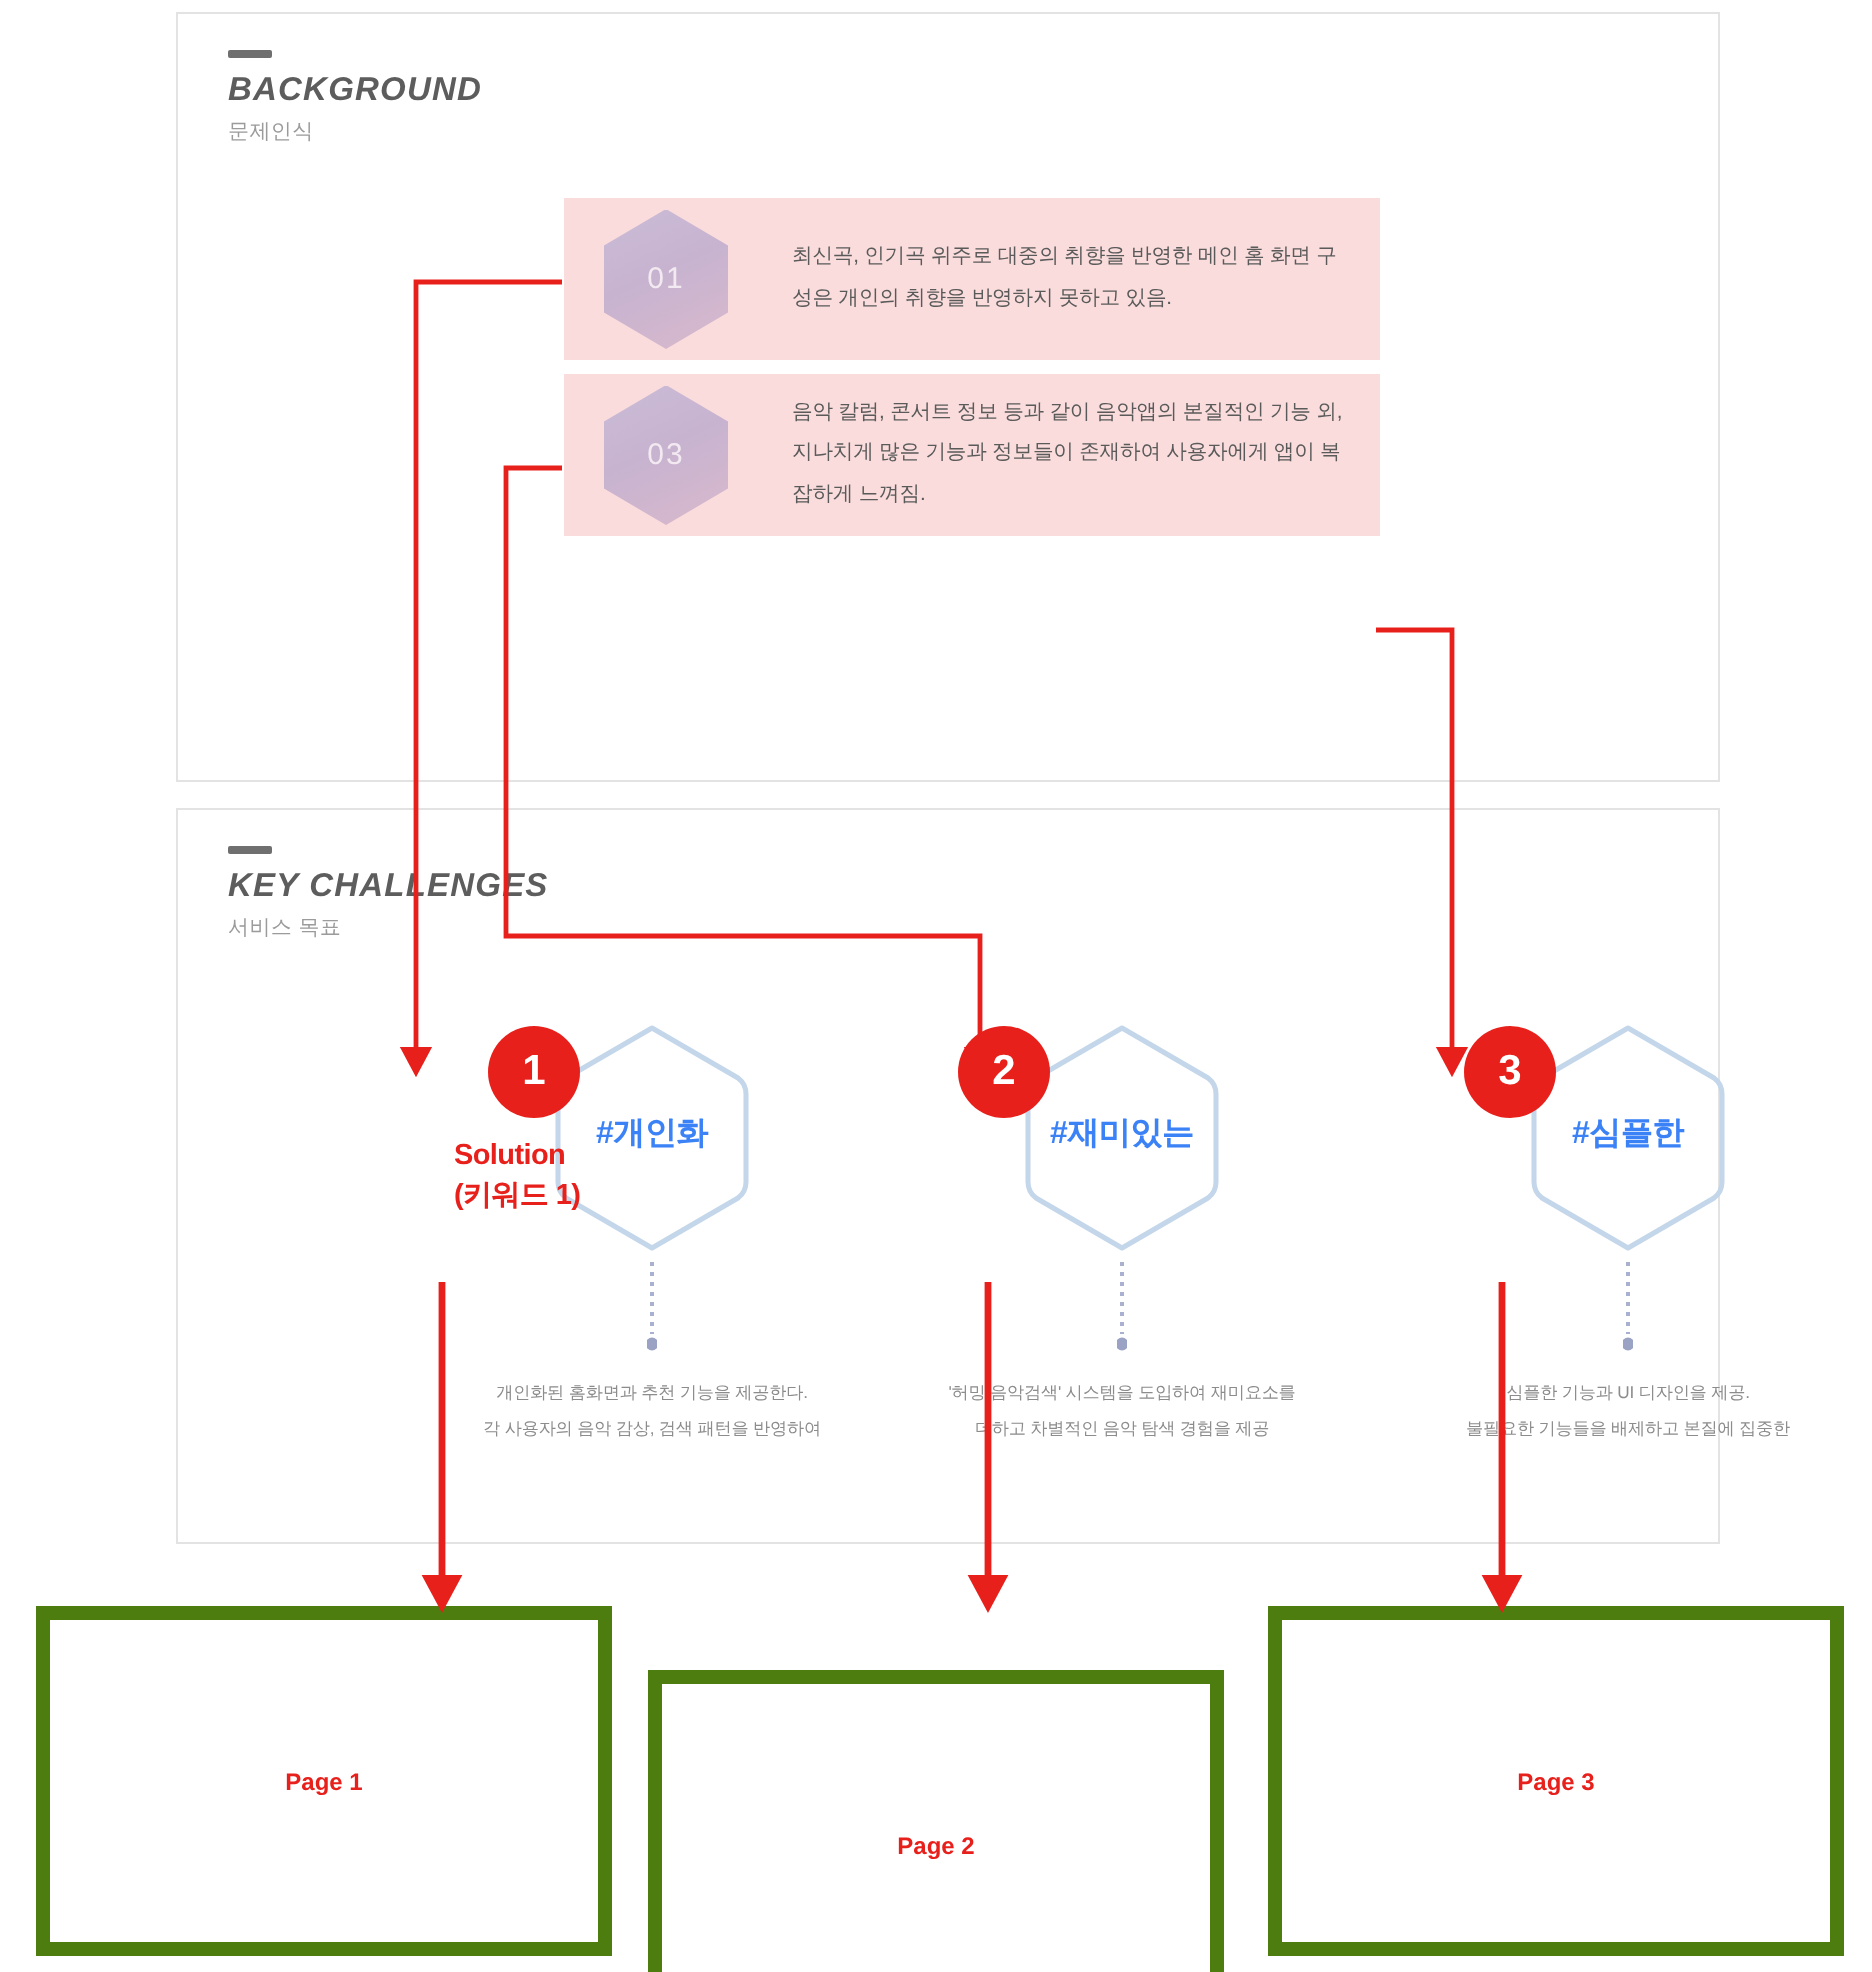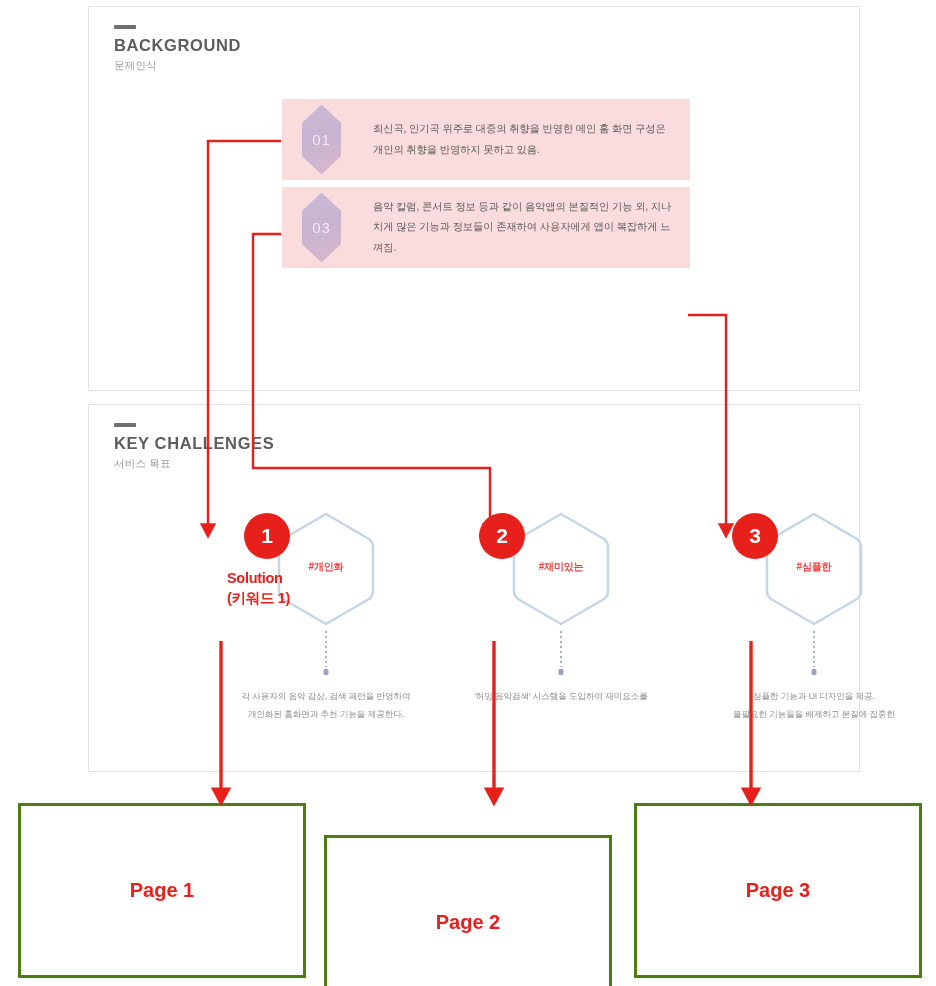--- a/index.html
+++ b/index.html
@@ -39,20 +39,21 @@
     background: #6f6f6f;
     border-radius: 1px;
     margin-bottom: 7px;
   }
   .sec-title {
     font-size: 16.5px;
     font-weight: bold;
     letter-spacing: 0.6px;
     color: #5d5d5d;
     line-height: 1.1;
+    font-style: italic;
   }
   .sec-sub {
     font-size: 10.5px;
     color: #9b9b9b;
     margin-top: 5px;
     letter-spacing: 0.2px;
   }
   .sec-head {
     position: absolute;
     left: 25px;
@@ -76,21 +77,21 @@
   .prob-row {
     position: relative;
     background: #fadcdc;
     height: 81px;
     margin-bottom: 7px;
     display: flex;
     align-items: center;
     box-sizing: border-box;
   }
   .hex-num {
-    width: 39px;
+    width: 62px;
     height: 70px;
     margin-left: 20px;
     flex: 0 0 auto;
     background: linear-gradient(155deg, #cbbcd6 0%, #c7b3d0 45%, #d9b9cc 100%);
     -webkit-clip-path: polygon(50% 0%, 100% 26%, 100% 74%, 50% 100%, 0% 74%, 0% 26%);
     clip-path: polygon(50% 0%, 100% 26%, 100% 74%, 50% 100%, 0% 74%, 0% 26%);
     display: flex;
     align-items: center;
     justify-content: center;
     color: #f3e9f1;
@@ -134,23 +135,23 @@
     top: 0;
     transform: translateX(-50%);
     width: 100px;
     height: 116px;
   }
   .hex-tag {
     position: absolute;
     left: 50%;
     top: 56px;
     transform: translate(-50%, -50%);
-    font-size: 10px;
-    font-weight: bold;
-    color: #ef4444;
+    font-size: 16px;
+    font-weight: bold;
+    color: #3b82f6;
     white-space: nowrap;
     letter-spacing: -0.2px;
   }
 
   .badge {
     position: absolute;
     width: 46px;
     height: 46px;
     border-radius: 50%;
     background: #e8201c;
@@ -199,28 +200,28 @@
     text-align: center;
     letter-spacing: -0.1px;
   }
 
   
   .page-box {
     position: absolute;
     top: 803px;
     width: 288px;
     height: 175px;
-    border: 3px solid #4d7c0f;
+    border: 7px solid #4d7c0f;
     background: #fff;
     box-sizing: border-box;
     display: flex;
     align-items: center;
     justify-content: center;
     color: #e8201c;
-    font-size: 20px;
+    font-size: 12px;
     font-weight: bold;
   }
   #page-box-1 { left: 18px; }
   #page-box-2 { left: 324px; margin-top: 32px; }
   #page-box-3 { left: 634px; }
 </style>
 </head>
 <body>
 
 <div class="card" id="card-background">
@@ -265,39 +266,40 @@
       <div class="sol-label">
         <span>Solution</span><br>
         <span>(키워드 1)</span>
       </div>
     </div>
     <svg class="dotline" viewBox="0 0 5 46">
       <line x1="2.5" y1="0" x2="2.5" y2="36" stroke="#aab0d0" stroke-width="2" stroke-dasharray="2 3"></line>
       <circle cx="2.5" cy="41" r="3.2" fill="#9aa3c4"></circle>
     </svg>
     <div class="sol-desc">
+      <div>개인화된 홈화면과 추천 기능을 제공한다.</div>
       <div>각 사용자의 음악 감상, 검색 패턴을 반영하여</div>
-      <div>개인화된 홈화면과 추천 기능을 제공한다.</div>
     </div>
   </div>
 
   <div class="sol-col" id="sol-col-2">
     <div class="hexwrap">
       <svg class="hex-outline" viewBox="0 0 100 116">
         <path d="M50 3 L93 28 Q97 31 97 36 L97 80 Q97 85 93 88 L50 113 L7 88 Q3 85 3 80 L3 36 Q3 31 7 28 Z" fill="none" stroke="#c3d6ea" stroke-width="2.5" stroke-linejoin="round"></path>
       </svg>
       <div class="hex-tag">#재미있는</div>
       <div class="badge">2</div>
     </div>
     <svg class="dotline" viewBox="0 0 5 46">
       <line x1="2.5" y1="0" x2="2.5" y2="36" stroke="#aab0d0" stroke-width="2" stroke-dasharray="2 3"></line>
       <circle cx="2.5" cy="41" r="3.2" fill="#9aa3c4"></circle>
     </svg>
     <div class="sol-desc">
       <div>'허밍 음악검색' 시스템을 도입하여 재미요소를</div>
+      <div>더하고 차별적인 음악 탐색 경험을 제공</div>
     </div>
   </div>
 
   <div class="sol-col" id="sol-col-3">
     <div class="hexwrap">
       <svg class="hex-outline" viewBox="0 0 100 116">
         <path d="M50 3 L93 28 Q97 31 97 36 L97 80 Q97 85 93 88 L50 113 L7 88 Q3 85 3 80 L3 36 Q3 31 7 28 Z" fill="none" stroke="#c3d6ea" stroke-width="2.5" stroke-linejoin="round"></path>
       </svg>
       <div class="hex-tag">#심플한</div>
       <div class="badge">3</div>

